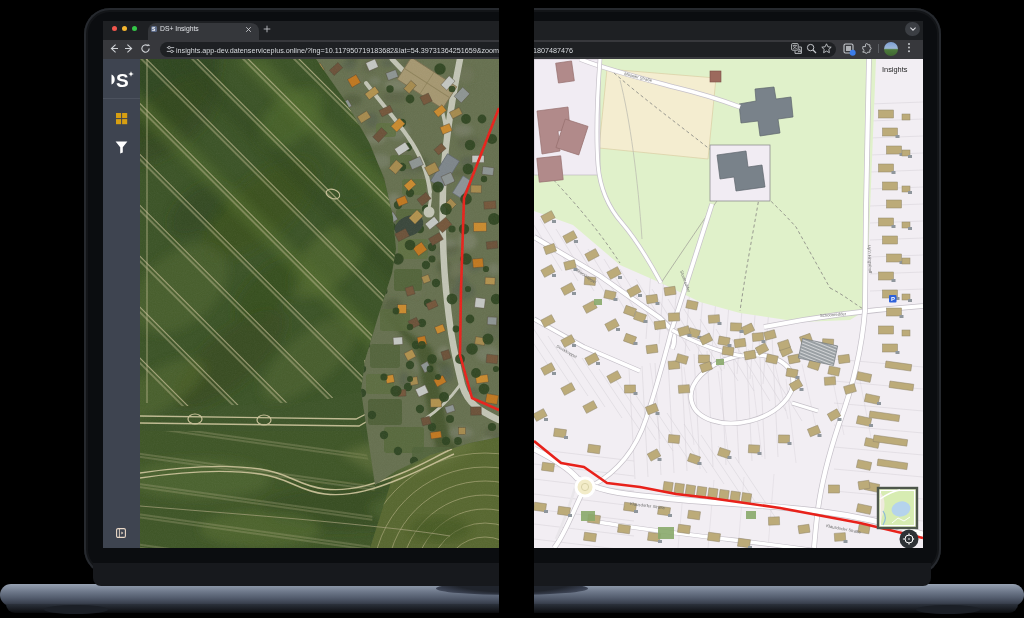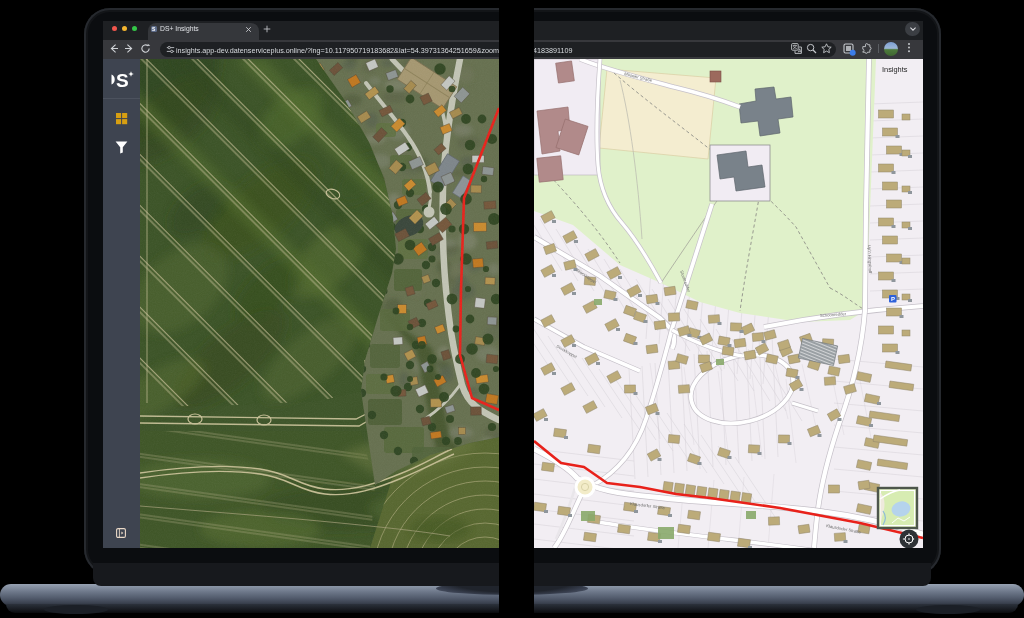--- a/index.html
+++ b/index.html
@@ -75,21 +75,21 @@
 <div class="abs" style="left:160px;top:41.5px;width:676px;height:15.5px;border-radius:8px;background:#1e2023;"></div>
 
 <svg class="abs" style="left:165.5px;top:45px;" width="9" height="9" viewBox="0 0 9 9">
   <path d="M0.8 2.6 H8.2 M0.8 6.4 H8.2" stroke="#bfc2c6" stroke-width="0.9"></path>
   <circle cx="3.2" cy="2.6" r="1.2" fill="#1e2023" stroke="#bfc2c6" stroke-width="0.9"></circle>
   <circle cx="5.8" cy="6.4" r="1.2" fill="#1e2023" stroke="#bfc2c6" stroke-width="0.9"></circle>
   </svg>
 
 <div class="abs" style="left:176px;top:45.5px;width:323px;overflow:hidden;white-space:nowrap;color:#d8dbdf;font-size:7.2px;line-height:9px;">insights.app-dev.datenserviceplus.online/?lng=10.117950719183682&amp;lat=54.39731364251659&amp;zoom</div>
 
-<div class="abs" style="left:533px;top:45.5px;color:#d8dbdf;font-size:7.2px;line-height:9px;">4183891109</div>
+<div class="abs" style="left:533px;top:45.5px;color:#d8dbdf;font-size:7.2px;line-height:9px;">1807487476</div>
 
 <svg class="abs" style="left:791px;top:43px;" width="11" height="11" viewBox="0 0 11 11">
   <rect x="0.6" y="0.6" width="6.6" height="6.6" rx="1" fill="none" stroke="#c4c7cb" stroke-width="0.9"></rect>
   <path d="M1.8 2.6 H6 M3.9 1.6 V2.6 M2.4 2.6 C2.8 4.4 4.6 5.4 5.8 5.6 M5.2 2.6 C4.8 4 3.4 5.2 2 5.6" fill="none" stroke="#c4c7cb" stroke-width="0.7"></path>
   <path d="M7.8 4 H10.4 L10.4 10.4 L4 10.4 L4 7.8" fill="none" stroke="#c4c7cb" stroke-width="0.9"></path>
   <path d="M7.2 9.4 L8.6 5.8 L10 9.4 M7.7 8.4 H9.5" fill="none" stroke="#c4c7cb" stroke-width="0.7"></path>
   </svg>
 
 <svg class="abs" style="left:806px;top:43px;" width="11" height="11" viewBox="0 0 11 11">
   <circle cx="4.6" cy="4.6" r="3.2" fill="none" stroke="#c4c7cb" stroke-width="1"></circle>

